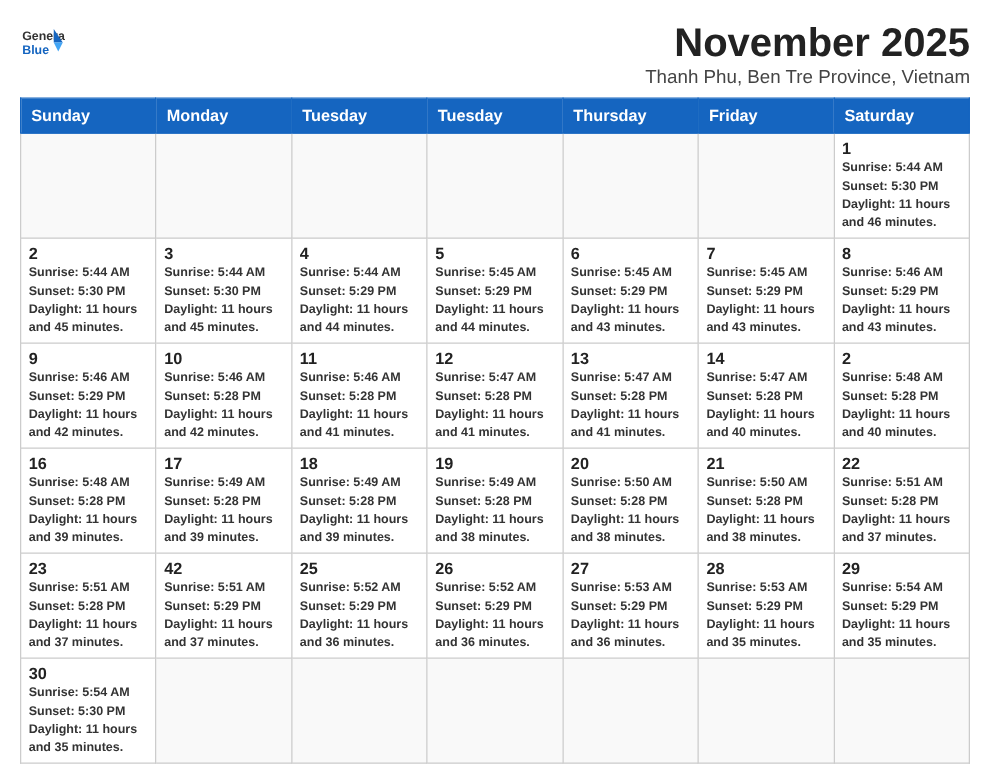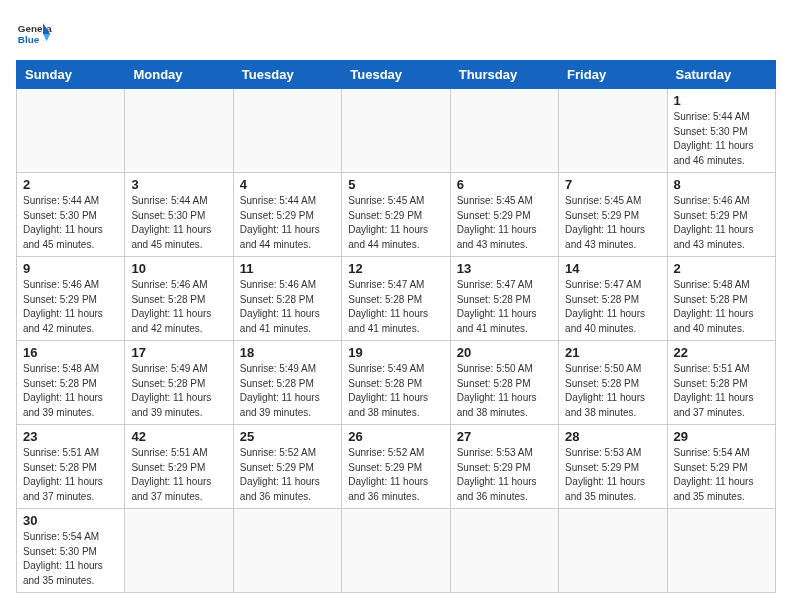--- a/index.html
+++ b/index.html
@@ -67,34 +67,39 @@
     .day-number {
       font-weight: bold;
       font-size: 13px;
       display: block;
       margin-bottom: 2px;
     }
     .day-info {
       font-size: 10px;
       color: #333;
       line-height: 1.45;
+      font-weight: bold;
     }
   </style>
 </head>
 <body>
 
 <div class="header-area">
   <div class="logo">
     <svg class="logo-icon" viewBox="0 0 40 40">
       <text x="2" y="18" font-size="11" font-weight="bold" fill="#333">General</text>
       <text x="2" y="30" font-size="11" font-weight="bold" fill="#1565c0">Blue</text>
       <polygon points="30,8 38,20 30,20" fill="#1565c0"></polygon>
       <polygon points="30,20 38,20 34,28" fill="#42a5f5"></polygon>
     </svg>
   </div>
+  <div class="title-area">
+    <div class="month-title">November 2025</div>
+    <div class="location-title">Thanh Phu, Ben Tre Province, Vietnam</div>
+  </div>
 </div>
 
 <table class="calendar">
   <thead>
     <tr>
     <th>Sunday</th>
         <th>Monday</th>
         <th>Tuesday</th>
         <th>Tuesday</th>
         <th>Thursday</th>

